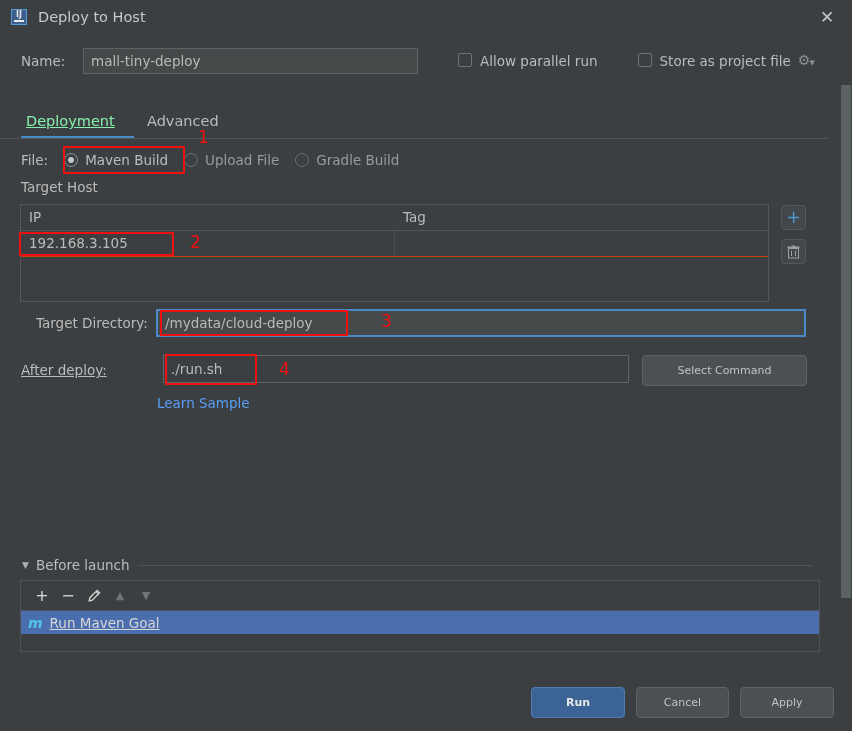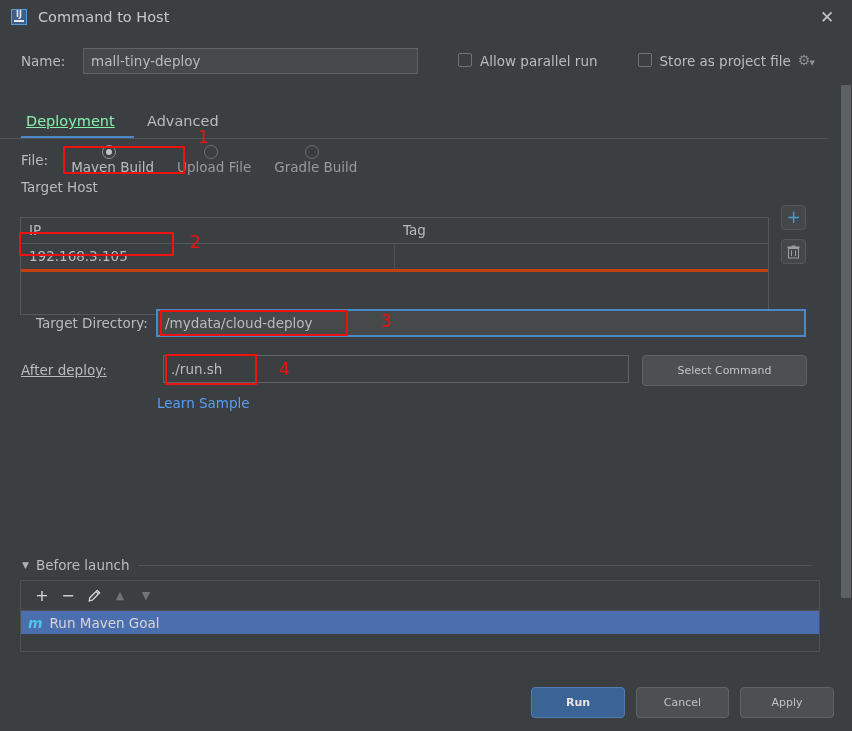--- a/index.html
+++ b/index.html
@@ -181,21 +181,20 @@
   }
   .file-label {
     margin-left: 21px;
     font-size: 13.5px;
     color: #bbbbbb;
   }
   .radio-item {
     display: flex;
     align-items: center;
     margin-left: 16px;
-    flex-direction: column;
   }
   .radio {
     width: 14px; height: 14px;
     border: 1px solid #8c9194;
     border-radius: 50%;
     box-sizing: border-box;
     position: relative;
     background: #3c3f41;
     flex: none;
   }
@@ -223,21 +222,20 @@
     font-size: 13.5px;
     color: #bbbbbb;
   }
   .host-table {
     position: absolute;
     left: 20px; top: 204px;
     width: 749px; height: 98px;
     border: 1px solid #54585a;
     box-sizing: border-box;
     background: #3c3f41;
-    margin-top: 13px;
   }
   .host-header {
     display: flex;
     height: 25px;
     border-bottom: 1px solid #54585a;
   }
   .host-col-ip {
     width: 374px;
     padding-left: 8px;
     line-height: 25px;
@@ -249,21 +247,21 @@
     flex: 1;
     padding-left: 8px;
     line-height: 25px;
     font-size: 13.5px;
     color: #bbbbbb;
     box-sizing: border-box;
   }
   .host-row {
     display: flex;
     height: 25px;
-    border-bottom: 3px solid #c2410c;
+    border-bottom: 1px solid #c2410c;
   }
   .host-cell-ip {
     width: 374px;
     padding-left: 8px;
     line-height: 25px;
     font-size: 13.5px;
     color: #bbbbbb;
     box-sizing: border-box;
     border-right: 1px solid #4c5052;
   }
@@ -406,20 +404,21 @@
   .maven-m {
     color: #4fc3e8;
     font-style: italic;
     font-weight: bold;
     font-size: 14px;
     margin-right: 7px;
   }
   .bl-row-label {
     font-size: 13.5px;
     color: #d6d6d6;
+    text-decoration: underline;
   }
 
   
   .btn {
     position: absolute;
     height: 31px;
     border-radius: 4px;
     box-sizing: border-box;
     font-family: "DejaVu Sans", sans-serif;
     font-size: 11px;
@@ -461,21 +460,21 @@
     font-size: 17px;
     line-height: 1;
     pointer-events: none;
   }
 </style>
 </head>
 <body>
 
 <div class="titlebar">
   <div class="ij-icon"></div>
-  <div class="title-text">Command to Host</div>
+  <div class="title-text">Deploy to Host</div>
   <div class="close-btn">✕</div>
 </div>
 
 <div class="name-row">
   <div class="name-label">Name:</div>
   <input class="name-input" type="text" value="mall-tiny-deploy" style="">
   <div class="cb-wrap">
     <div class="checkbox"></div>
     <div class="cb-label">Allow parallel run</div>
   </div>

